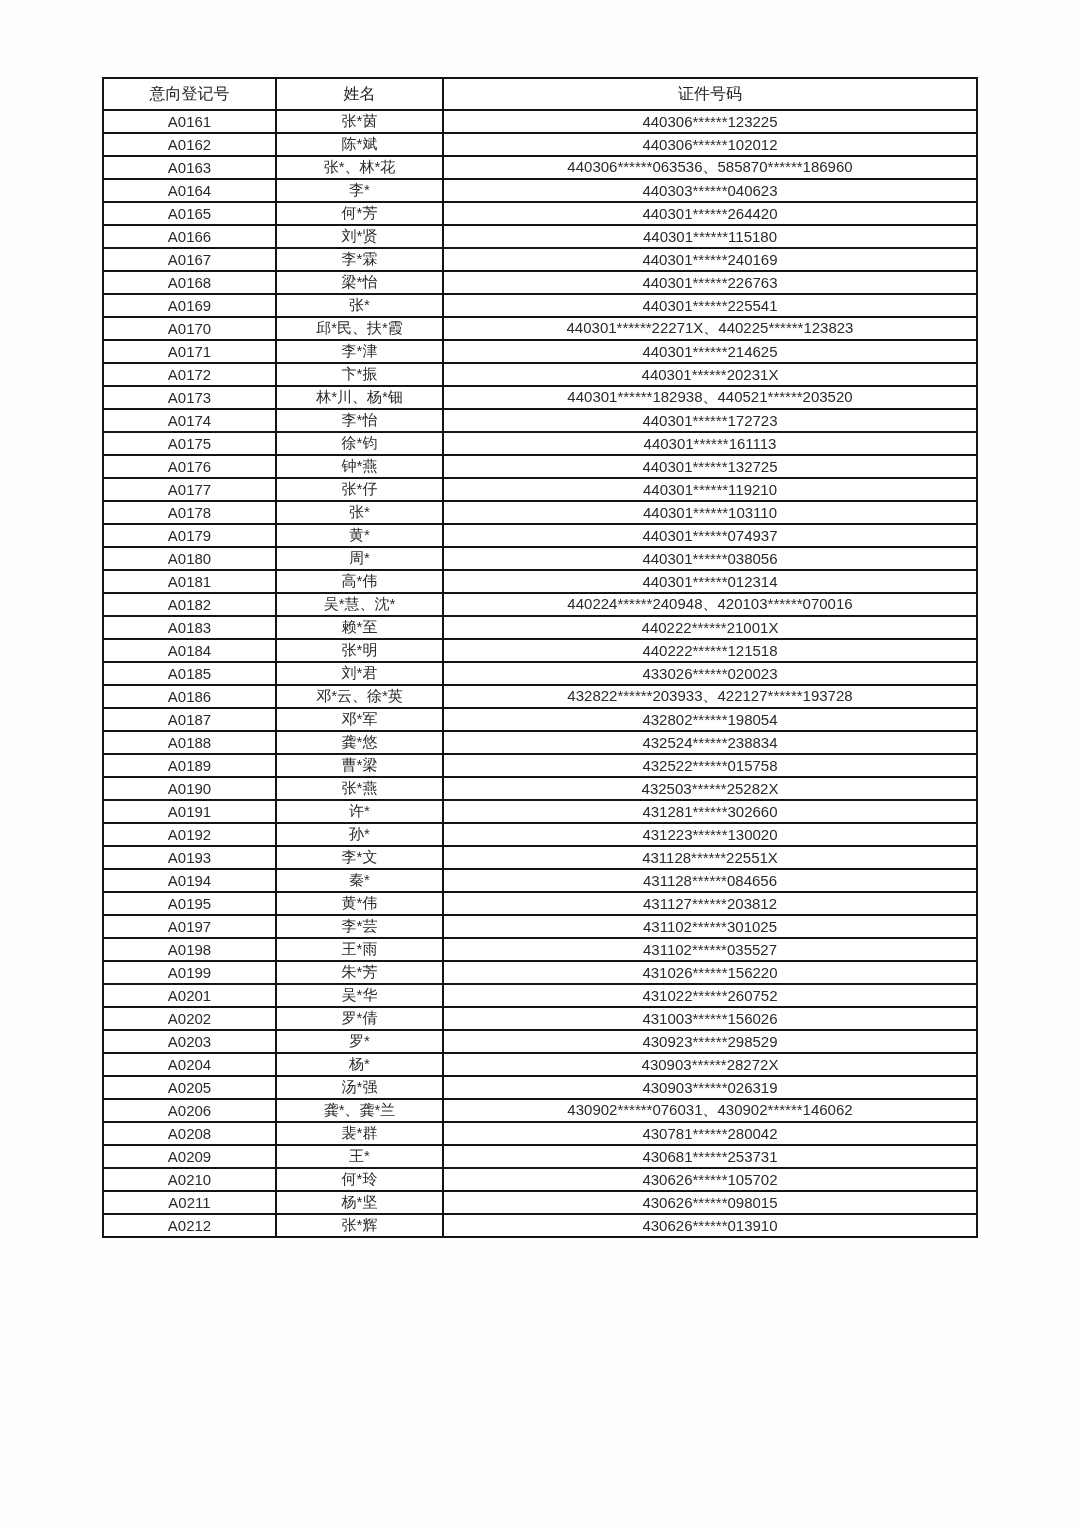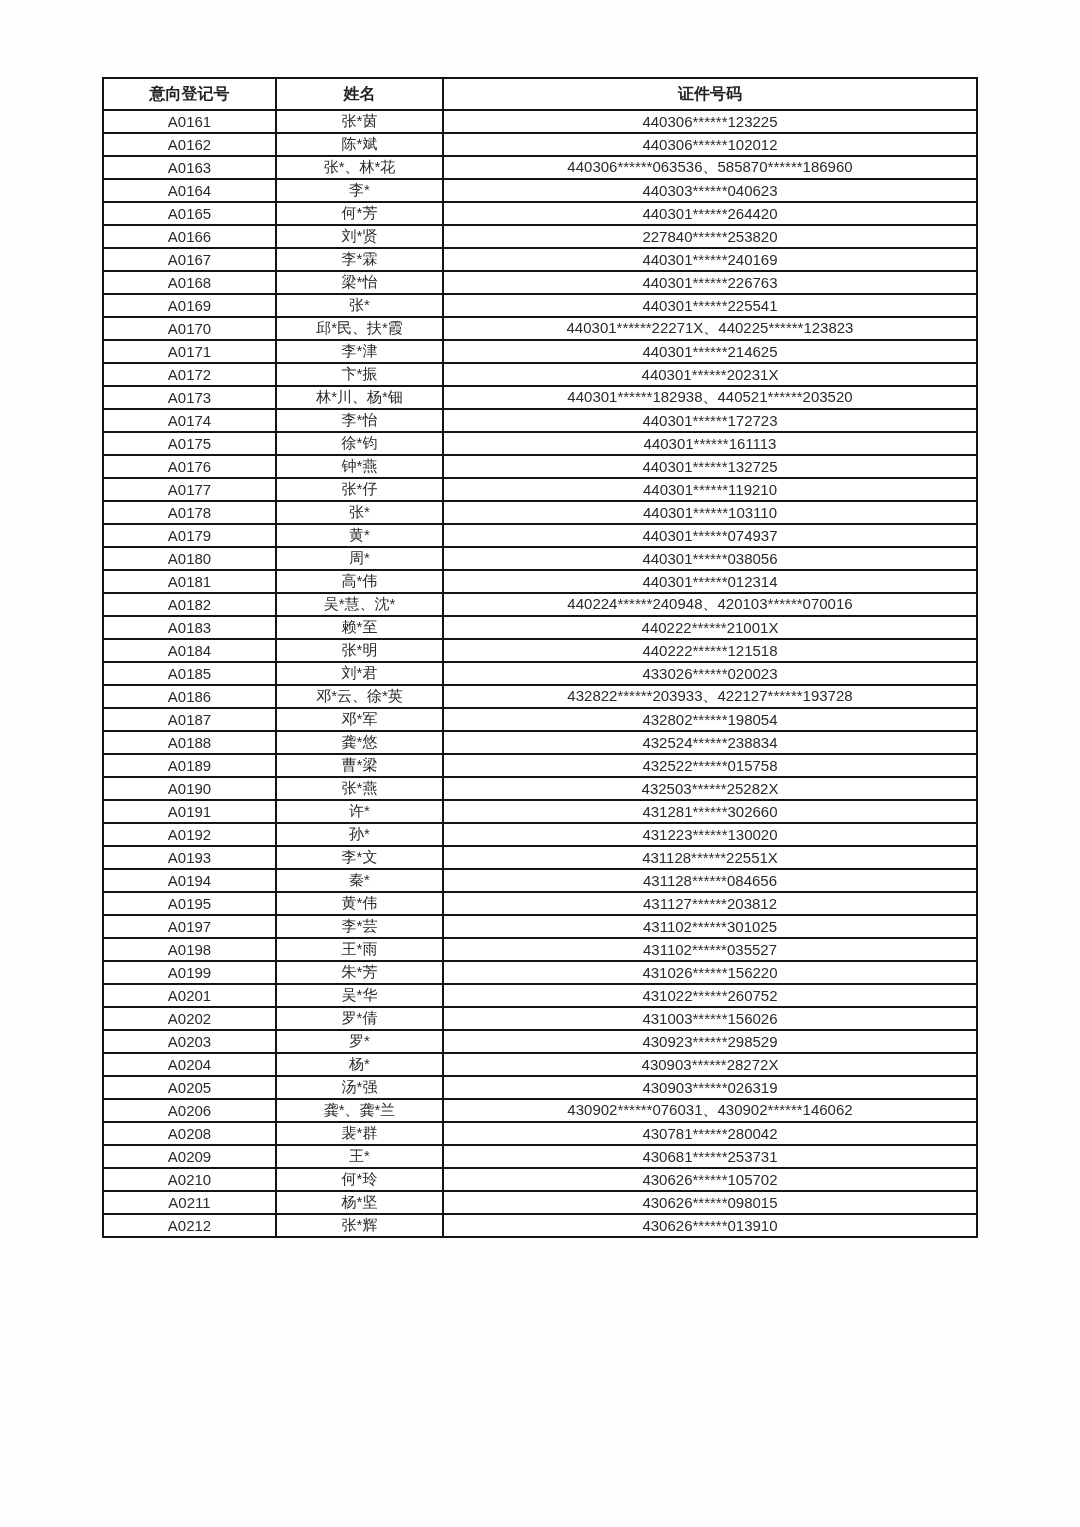--- a/index.html
+++ b/index.html
@@ -35,21 +35,21 @@
     border: 2px solid #141414;
     text-align: center;
     vertical-align: middle;
     padding: 0 4px;
     overflow: hidden;
     white-space: nowrap;
   }
   table.reg-table th {
     height: 30px;
     font-size: 16px;
-    font-weight: bold;
+    font-weight: normal;
     color: #222222;
   }
   table.reg-table td {
     height: 21px;
     font-size: 15px;
     font-weight: normal;
     color: #2a2a2a;
   }
   col.c-reg  { width: 173px; }
   col.c-name { width: 167px; }
@@ -94,21 +94,21 @@
           <td>440303******040623</td>
         </tr>
         <tr>
           <td>A0165</td>
           <td>何*芳</td>
           <td>440301******264420</td>
         </tr>
         <tr>
           <td>A0166</td>
           <td>刘*贤</td>
-          <td>227840******253820</td>
+          <td>440301******115180</td>
         </tr>
         <tr>
           <td>A0167</td>
           <td>李*霖</td>
           <td>440301******240169</td>
         </tr>
         <tr>
           <td>A0168</td>
           <td>梁*怡</td>
           <td>440301******226763</td>

